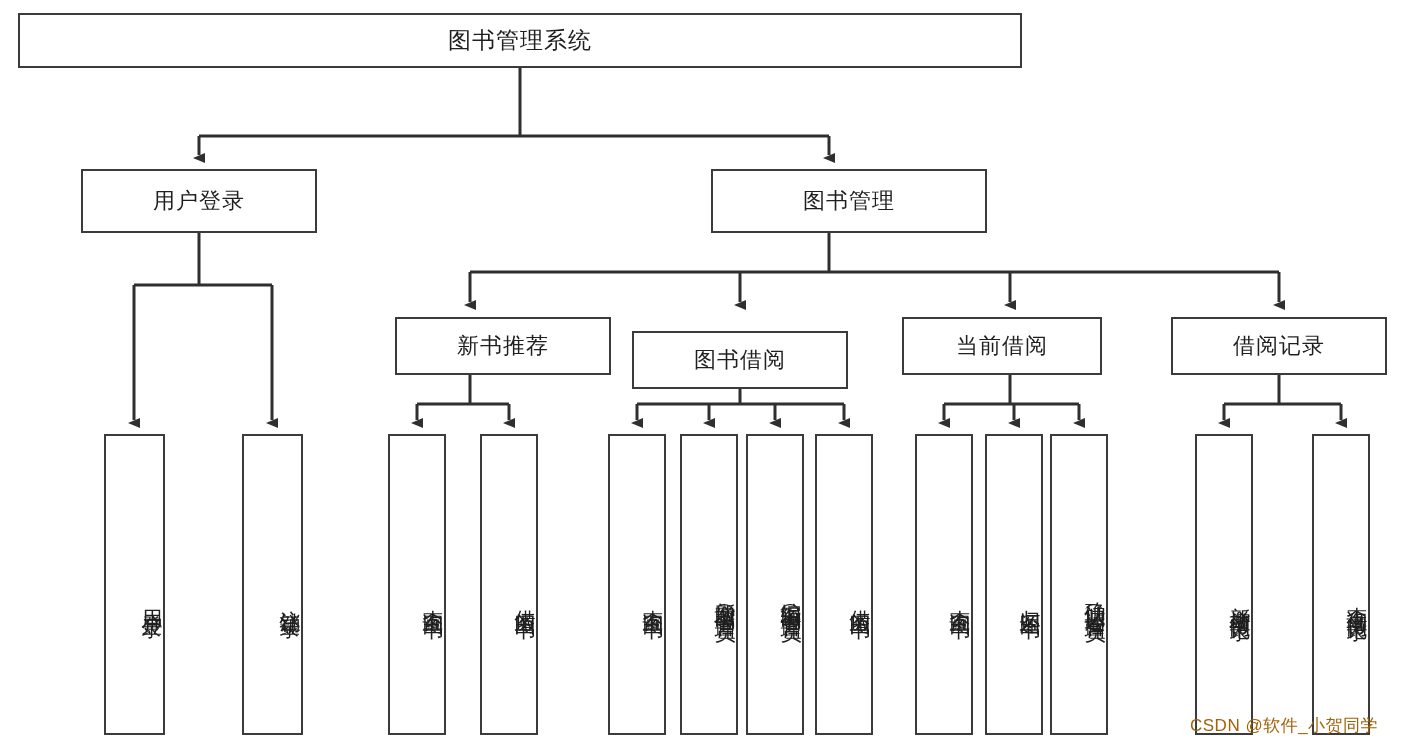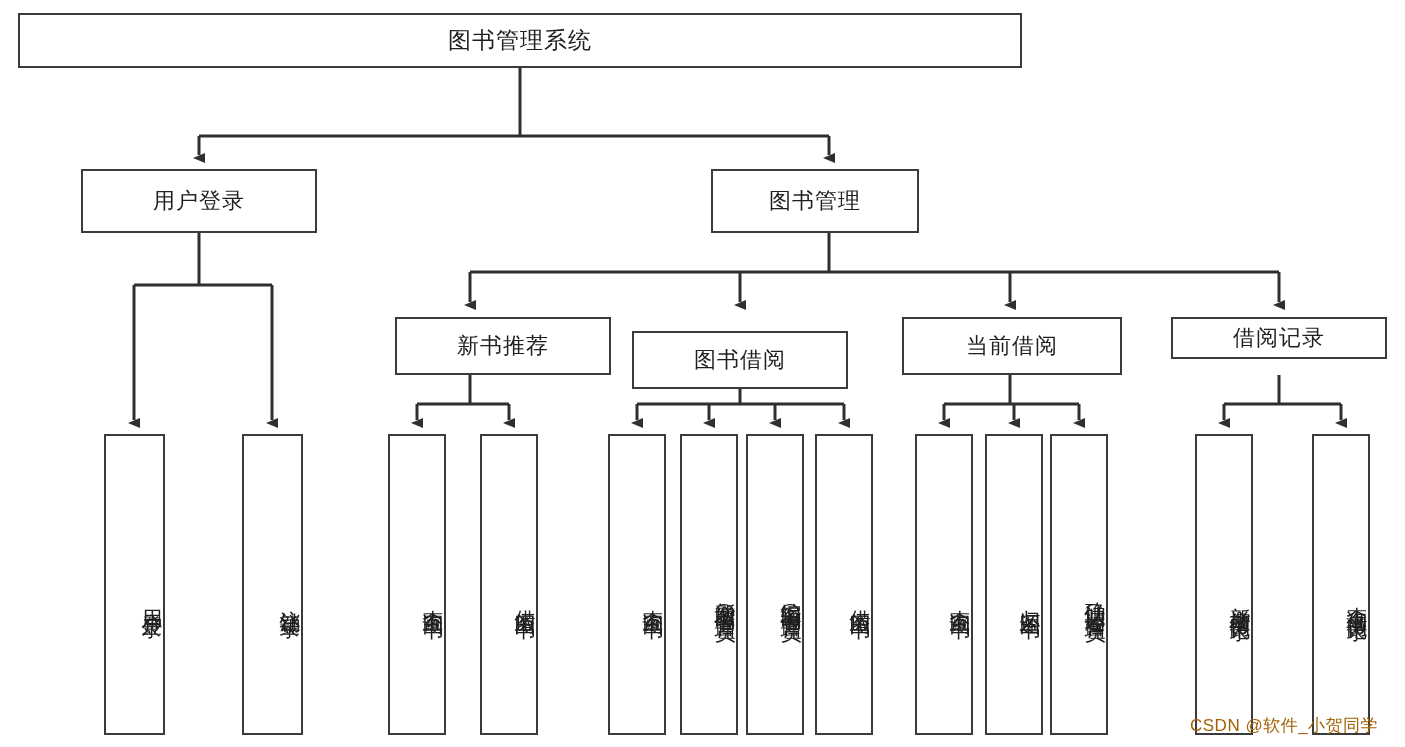--- a/index.html
+++ b/index.html
@@ -122,34 +122,34 @@
     </g>
   </svg>
 
   <div class="node horizontal root" style="left:18px; top:13px; width:1004px; height:55px;">
     <span class="label">图书管理系统</span>
   </div>
 
   <div class="node horizontal" style="left:81px; top:169px; width:236px; height:64px;">
     <span class="label">用户登录</span>
   </div>
-  <div class="node horizontal" style="left:711px; top:169px; width:208px; height:64px;">
+  <div class="node horizontal" style="left:711px; top:169px; width:276px; height:64px;">
     <span class="label">图书管理</span>
   </div>
 
   <div class="node horizontal" style="left:362px; top:317px; width:216px; height:58px;margin-left:33px;">
     <span class="label">新书推荐</span>
   </div>
   <div class="node horizontal" style="left:632px; top:331px; width:216px; height:58px;">
     <span class="label">图书借阅</span>
   </div>
-  <div class="node horizontal" style="left:902px; top:317px; width:220px; height:58px;">
+  <div class="node horizontal" style="left:902px; top:317px; width:200px; height:58px;">
     <span class="label">当前借阅</span>
   </div>
-  <div class="node horizontal" style="left:1171px; top:317px; width:216px; height:42px;">
+  <div class="node horizontal" style="left:1171px; top:317px; width:216px; height:58px;">
     <span class="label">借阅记录</span>
   </div>
 
   <div class="node vertical" style="left:104px; top:434px; width:61px; height:301px;">
     <span class="label">用户登录</span>
   </div>
   <div class="node vertical" style="left:242px; top:434px; width:61px; height:301px;">
     <span class="label">注销登录</span>
   </div>
 

